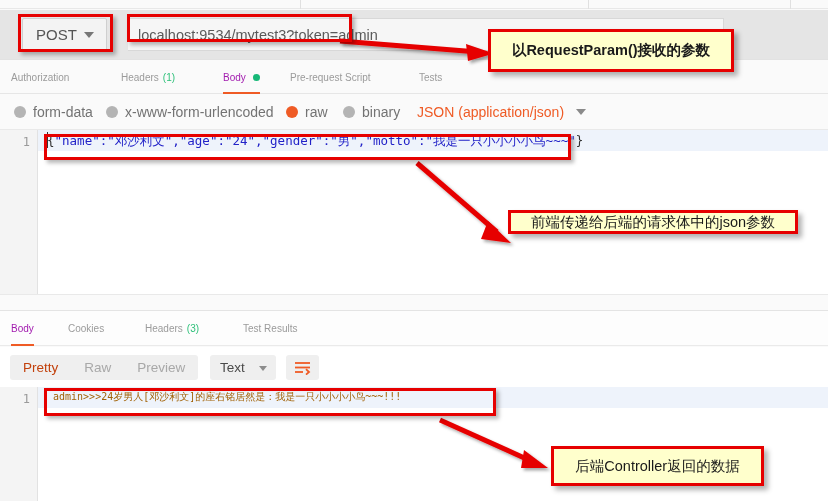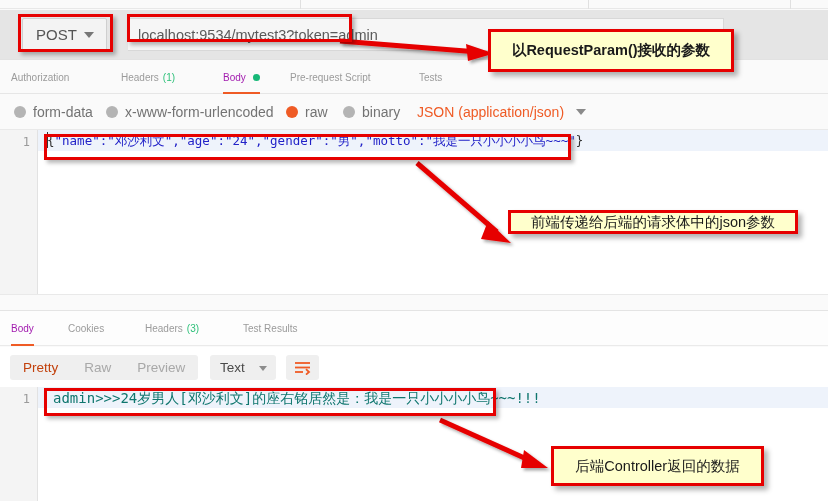--- a/index.html
+++ b/index.html
@@ -193,21 +193,21 @@
     position: absolute; left: 0; top: 387px; width: 828px; height: 114px;
     background: #ffffff;
   }
   .resp-line-hl {
     position: absolute; left: 38px; top: 0; right: 0; height: 21px;
     background: #eef3fb;
   }
   .resp-code {
     position: absolute; left: 53px; top: 3px;
     font-family: "DejaVu Sans Mono", monospace;
-    font-size: 14px; color: #0f766e;
+    font-size: 10px; color: #a16207;
     white-space: pre;
   }
 
   
   .overlay {
     position: absolute; left: 0; top: 0; width: 828px; height: 501px;
     pointer-events: none;
   }
   .hl-box {
     position: absolute;

